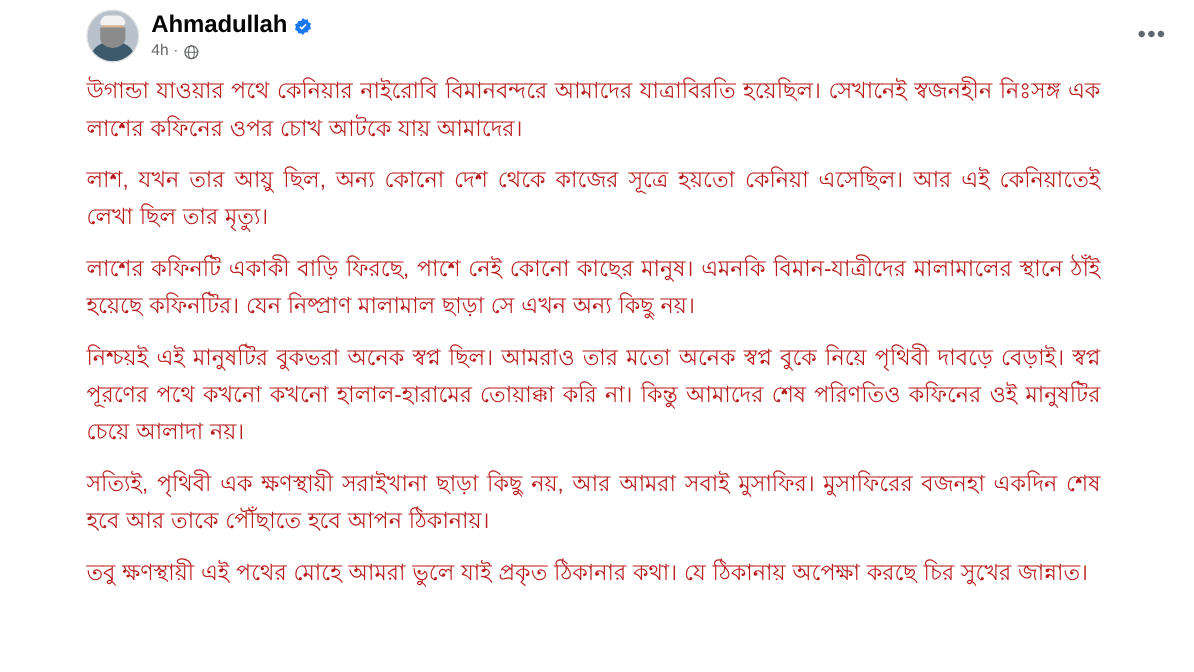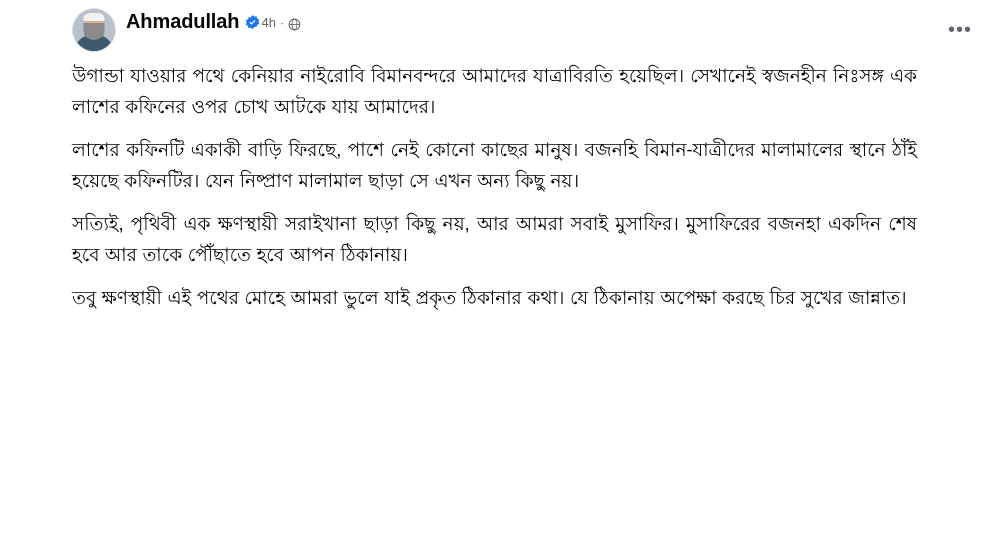--- a/index.html
+++ b/index.html
@@ -81,20 +81,21 @@
     transform: translateX(-50%);
     width: 38px;
     height: 16px;
     border-radius: 18px 18px 0 0;
     background: #3c5a6b;
   }
 
   .header-text {
     margin-left: 58px;
     display: flex;
+    flex-direction: column;
     justify-content: flex-start;
   }
 
   .name-row {
     display: flex;
     align-items: center;
     gap: 5px;
   }
 
   .page-name {
@@ -151,21 +152,21 @@
     user-select: none;
   }
 
   .post-body {
     padding: 8px 78px 0 72px;
   }
 
   .para {
     font-size: 18.5px;
     line-height: 31px;
-    color: #000000;
+    color: #b91c1c;
     margin: 0 0 12px 0;
     text-align: justify;
     text-justify: inter-word;
     word-spacing: 0.5px;
   }
   .para:last-child { margin-bottom: 0; }
 </style>
 </head>
 <body>
 
@@ -201,19 +202,21 @@
           </svg>
         </span>
       </div>
     </div>
 
     <div class="more-btn">•••</div>
   </div>
 
   <div class="post-body">
     <p class="para">উগান্ডা যাওয়ার পথে কেনিয়ার নাইরোবি বিমানবন্দরে আমাদের যাত্রাবিরতি হয়েছিল। সেখানেই স্বজনহীন নিঃসঙ্গ এক লাশের কফিনের ওপর চোখ আটকে যায় আমাদের।</p>
-    <p class="para">লাশের কফিনটি একাকী বাড়ি ফিরছে, পাশে নেই কোনো কাছের মানুষ। বজনহি বিমান-যাত্রীদের মালামালের স্থানে ঠাঁই হয়েছে কফিনটির। যেন নিষ্প্রাণ মালামাল ছাড়া সে এখন অন্য কিছু নয়।</p>
+    <p class="para">লাশ, যখন তার আয়ু ছিল, অন্য কোনো দেশ থেকে কাজের সূত্রে হয়তো কেনিয়া এসেছিল। আর এই কেনিয়াতেই লেখা ছিল তার মৃত্যু।</p>
+    <p class="para">লাশের কফিনটি একাকী বাড়ি ফিরছে, পাশে নেই কোনো কাছের মানুষ। এমনকি বিমান-যাত্রীদের মালামালের স্থানে ঠাঁই হয়েছে কফিনটির। যেন নিষ্প্রাণ মালামাল ছাড়া সে এখন অন্য কিছু নয়।</p>
+    <p class="para">নিশ্চয়ই এই মানুষটির বুকভরা অনেক স্বপ্ন ছিল। আমরাও তার মতো অনেক স্বপ্ন বুকে নিয়ে পৃথিবী দাবড়ে বেড়াই। স্বপ্ন পূরণের পথে কখনো কখনো হালাল-হারামের তোয়াক্কা করি না। কিন্তু আমাদের শেষ পরিণতিও কফিনের ওই মানুষটির চেয়ে আলাদা নয়।</p>
     <p class="para">সত্যিই, পৃথিবী এক ক্ষণস্থায়ী সরাইখানা ছাড়া কিছু নয়, আর আমরা সবাই মুসাফির। মুসাফিরের বজনহা একদিন শেষ হবে আর তাকে পৌঁছাতে হবে আপন ঠিকানায়।</p>
     <p class="para">তবু ক্ষণস্থায়ী এই পথের মোহে আমরা ভুলে যাই প্রকৃত ঠিকানার কথা। যে ঠিকানায় অপেক্ষা করছে চির সুখের জান্নাত।</p>
 
   </div>
 
 </div>
 
 </body></html>

